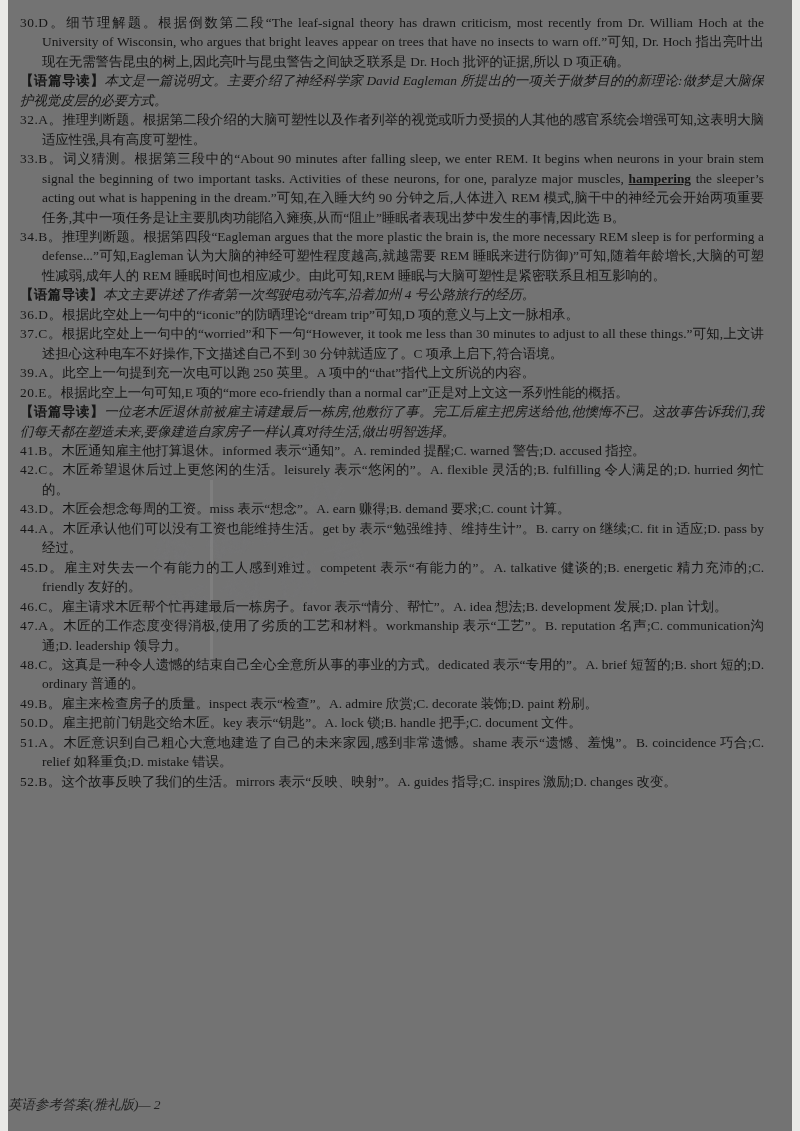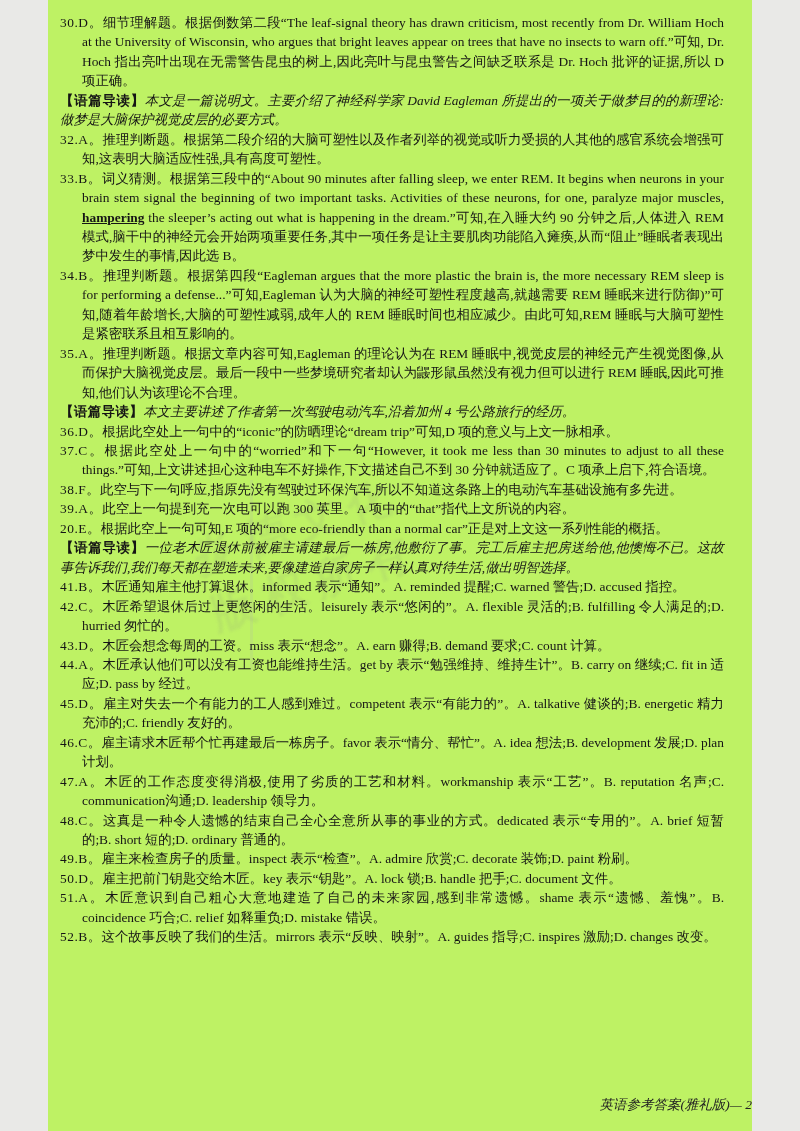--- a/index.html
+++ b/index.html
@@ -1,22 +1,22 @@
 <!DOCTYPE html>
 <html><head>
 <meta charset="utf-8">
 <style>
   html, body { margin: 0; padding: 0; }
   body { background: #e9e9e7; }
   .page {
     position: relative;
-    width: 704px;
+    width: 784px;
     height: 1131px;
     margin: 0 auto;
-    background: #bef264;
+    background: #737373;
     box-sizing: border-box;
     padding: 13px 28px 0 12px;
     color: #151515;
     font-family: "Liberation Serif", "DejaVu Serif", serif;
     font-size: 13.4px;
     line-height: 19.45px;
     overflow: hidden;
   }
   .answers-list { position: relative; z-index: 2; }
   .item { text-align: justify; text-justify: inter-ideograph; }
@@ -28,21 +28,21 @@
     font-weight: bold;
     letter-spacing: 0.5px;
   }
   .guide-text { font-style: italic; }
   .bold { font-weight: bold; }
   .underline { text-decoration: underline; }
   .footer {
     position: absolute;
     left: 0; right: 0;
     bottom: 17px;
-    text-align: right;
+    text-align: left;
     font-style: italic;
     font-size: 13.5px;
     color: #222;
     z-index: 2;
   }
   .watermark {
     position: absolute;
     left: 150px;
     top: 495px;
     z-index: 1;
@@ -75,26 +75,24 @@
     <div>版权所有</div>
   </div>
   <div class="scan-streak"></div>
 
   <div class="answers-list">
       <div class="item answer"><span class="num">30.D。</span><span>细节理解题。根据倒数第二段“The leaf-signal theory has drawn criticism, most recently from Dr. William Hoch at the University of Wisconsin, who argues that bright leaves appear on trees that have no insects to warn off.”可知, Dr. Hoch 指出亮叶出现在无需警告昆虫的树上,因此亮叶与昆虫警告之间缺乏联系是 Dr. Hoch 批评的证据,所以 D 项正确。</span></div>
       <div class="item guide"><span class="guide-label">【语篇导读】</span><span class="guide-text">本文是一篇说明文。主要介绍了神经科学家 David Eagleman 所提出的一项关于做梦目的的新理论:做梦是大脑保护视觉皮层的必要方式。</span></div>
       <div class="item answer"><span class="num">32.A。</span><span>推理判断题。根据第二段介绍的大脑可塑性以及作者列举的视觉或听力受损的人其他的感官系统会增强可知,这表明大脑适应性强,具有高度可塑性。</span></div>
       <div class="item answer"><span class="num">33.B。</span><span>词义猜测。根据第三段中的“About 90 minutes after falling sleep, we enter REM. It begins when neurons in your brain stem signal the beginning of two important tasks. Activities of these neurons, for one, paralyze major muscles, </span><span class="bold underline">hampering</span><span> the sleeper’s acting out what is happening in the dream.”可知,在入睡大约 90 分钟之后,人体进入 REM 模式,脑干中的神经元会开始两项重要任务,其中一项任务是让主要肌肉功能陷入瘫痪,从而“阻止”睡眠者表现出梦中发生的事情,因此选 B。</span></div>
       <div class="item answer"><span class="num">34.B。</span><span>推理判断题。根据第四段“Eagleman argues that the more plastic the brain is, the more necessary REM sleep is for performing a defense...”可知,Eagleman 认为大脑的神经可塑性程度越高,就越需要 REM 睡眠来进行防御)”可知,随着年龄增长,大脑的可塑性减弱,成年人的 REM 睡眠时间也相应减少。由此可知,REM 睡眠与大脑可塑性是紧密联系且相互影响的。</span></div>
-      <div class="item answer"><span class="num">35.A。</span><span>推理判断题。根据文章内容可知,Eagleman 的理论认为在 REM 睡眠中,视觉皮层的神经元产生视觉图像,从而保护大脑视觉皮层。最后一段中一些梦境研究者却认为鼹形鼠虽然没有视力但可以进行 REM 睡眠,因此可推知,他们认为该理论不合理。</span></div>
       <div class="item guide"><span class="guide-label">【语篇导读】</span><span class="guide-text">本文主要讲述了作者第一次驾驶电动汽车,沿着加州 4 号公路旅行的经历。</span></div>
       <div class="item answer"><span class="num">36.D。</span><span>根据此空处上一句中的“iconic”的防晒理论“dream trip”可知,D 项的意义与上文一脉相承。</span></div>
       <div class="item answer"><span class="num">37.C。</span><span>根据此空处上一句中的“worried”和下一句“However, it took me less than 30 minutes to adjust to all these things.”可知,上文讲述担心这种电车不好操作,下文描述自己不到 30 分钟就适应了。C 项承上启下,符合语境。</span></div>
-      <div class="item answer"><span class="num">38.F。</span><span>此空与下一句呼应,指原先没有驾驶过环保汽车,所以不知道这条路上的电动汽车基础设施有多先进。</span></div>
-      <div class="item answer"><span class="num">39.A。</span><span>此空上一句提到充一次电可以跑 300 英里。A 项中的“that”指代上文所说的内容。</span></div>
+      <div class="item answer"><span class="num">39.A。</span><span>此空上一句提到充一次电可以跑 250 英里。A 项中的“that”指代上文所说的内容。</span></div>
       <div class="item answer"><span class="num">20.E。</span><span>根据此空上一句可知,E 项的“more eco-friendly than a normal car”正是对上文这一系列性能的概括。</span></div>
       <div class="item guide"><span class="guide-label">【语篇导读】</span><span class="guide-text">一位老木匠退休前被雇主请建最后一栋房,他敷衍了事。完工后雇主把房送给他,他懊悔不已。这故事告诉我们,我们每天都在塑造未来,要像建造自家房子一样认真对待生活,做出明智选择。</span></div>
       <div class="item answer"><span class="num">41.B。</span><span>木匠通知雇主他打算退休。informed 表示“通知”。A. reminded 提醒;C. warned 警告;D. accused 指控。</span></div>
       <div class="item answer"><span class="num">42.C。</span><span>木匠希望退休后过上更悠闲的生活。leisurely 表示“悠闲的”。A. flexible 灵活的;B. fulfilling 令人满足的;D. hurried 匆忙的。</span></div>
       <div class="item answer"><span class="num">43.D。</span><span>木匠会想念每周的工资。miss 表示“想念”。A. earn 赚得;B. demand 要求;C. count 计算。</span></div>
       <div class="item answer"><span class="num">44.A。</span><span>木匠承认他们可以没有工资也能维持生活。get by 表示“勉强维持、维持生计”。B. carry on 继续;C. fit in 适应;D. pass by 经过。</span></div>
       <div class="item answer"><span class="num">45.D。</span><span>雇主对失去一个有能力的工人感到难过。competent 表示“有能力的”。A. talkative 健谈的;B. energetic 精力充沛的;C. friendly 友好的。</span></div>
       <div class="item answer"><span class="num">46.C。</span><span>雇主请求木匠帮个忙再建最后一栋房子。favor 表示“情分、帮忙”。A. idea 想法;B. development 发展;D. plan 计划。</span></div>
       <div class="item answer"><span class="num">47.A。</span><span>木匠的工作态度变得消极,使用了劣质的工艺和材料。workmanship 表示“工艺”。B. reputation 名声;C. communication沟通;D. leadership 领导力。</span></div>
       <div class="item answer"><span class="num">48.C。</span><span>这真是一种令人遗憾的结束自己全心全意所从事的事业的方式。dedicated 表示“专用的”。A. brief 短暂的;B. short 短的;D. ordinary 普通的。</span></div>

